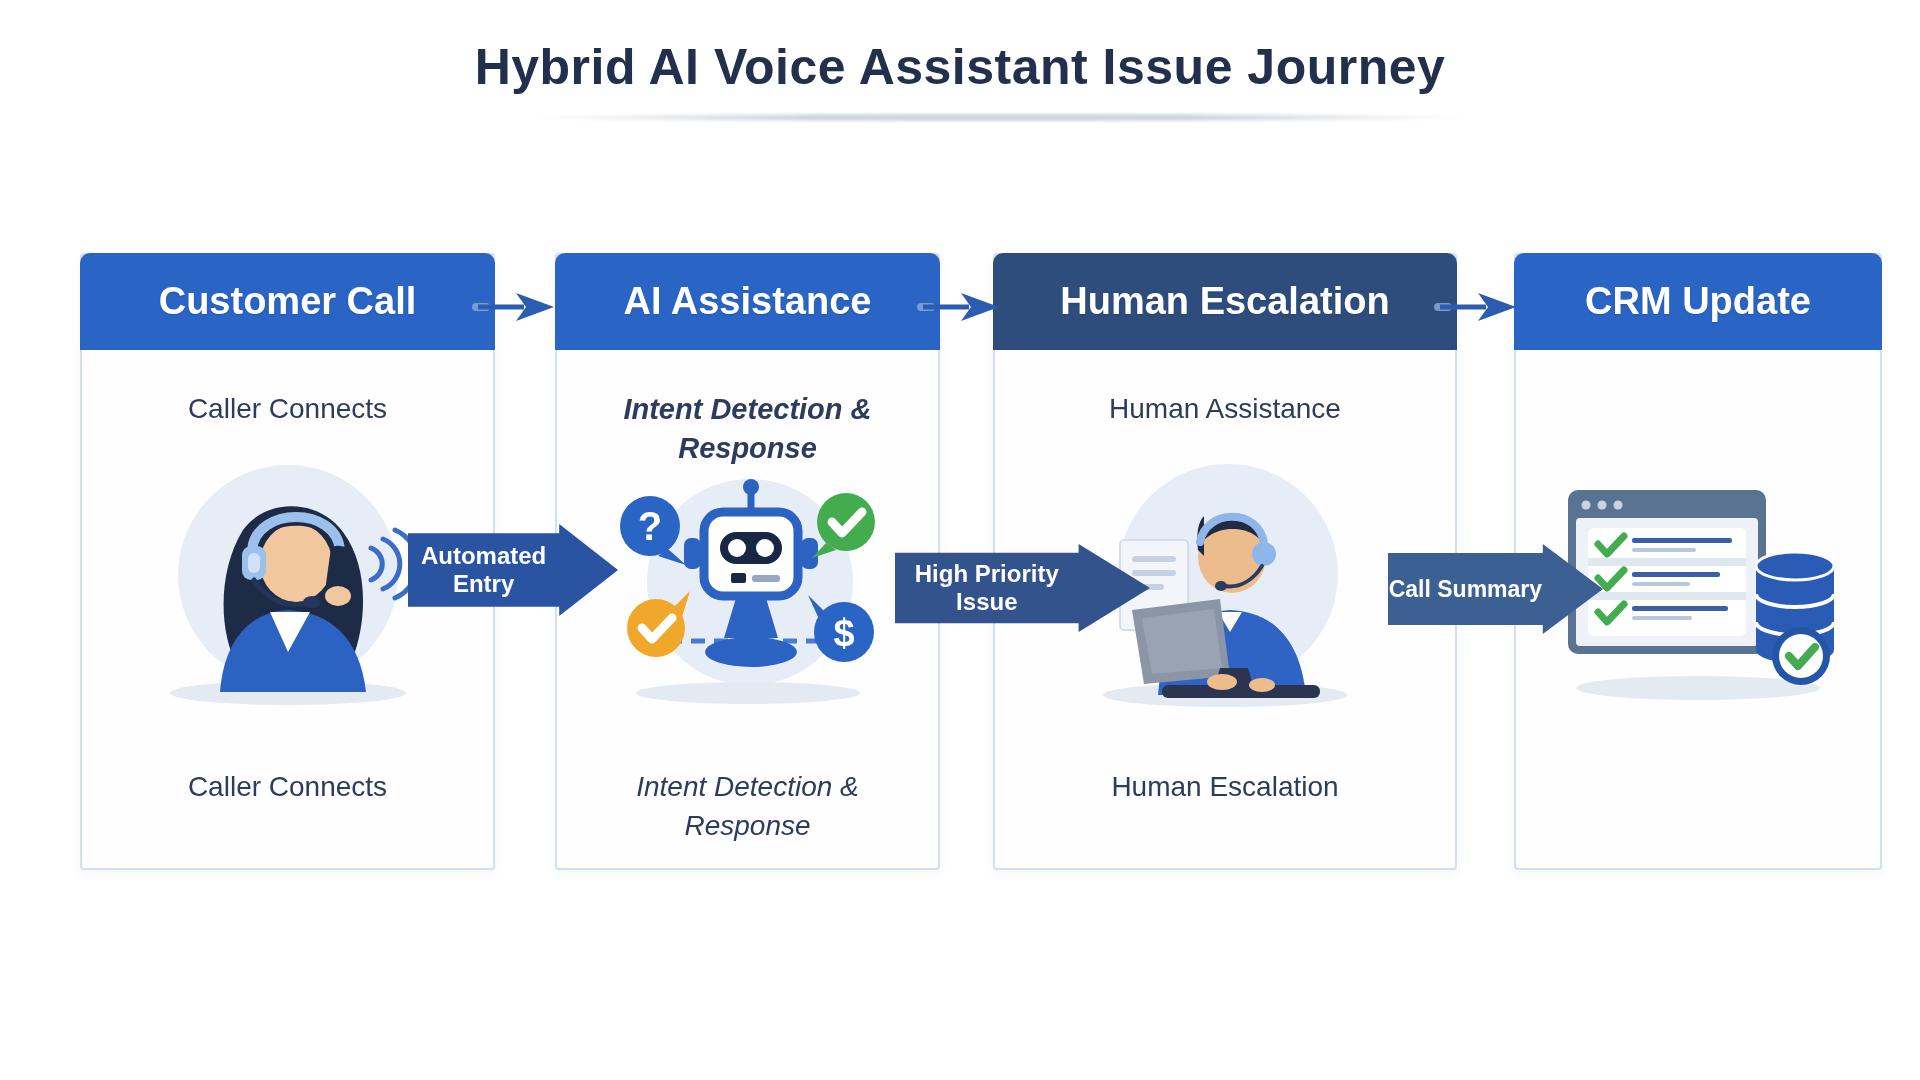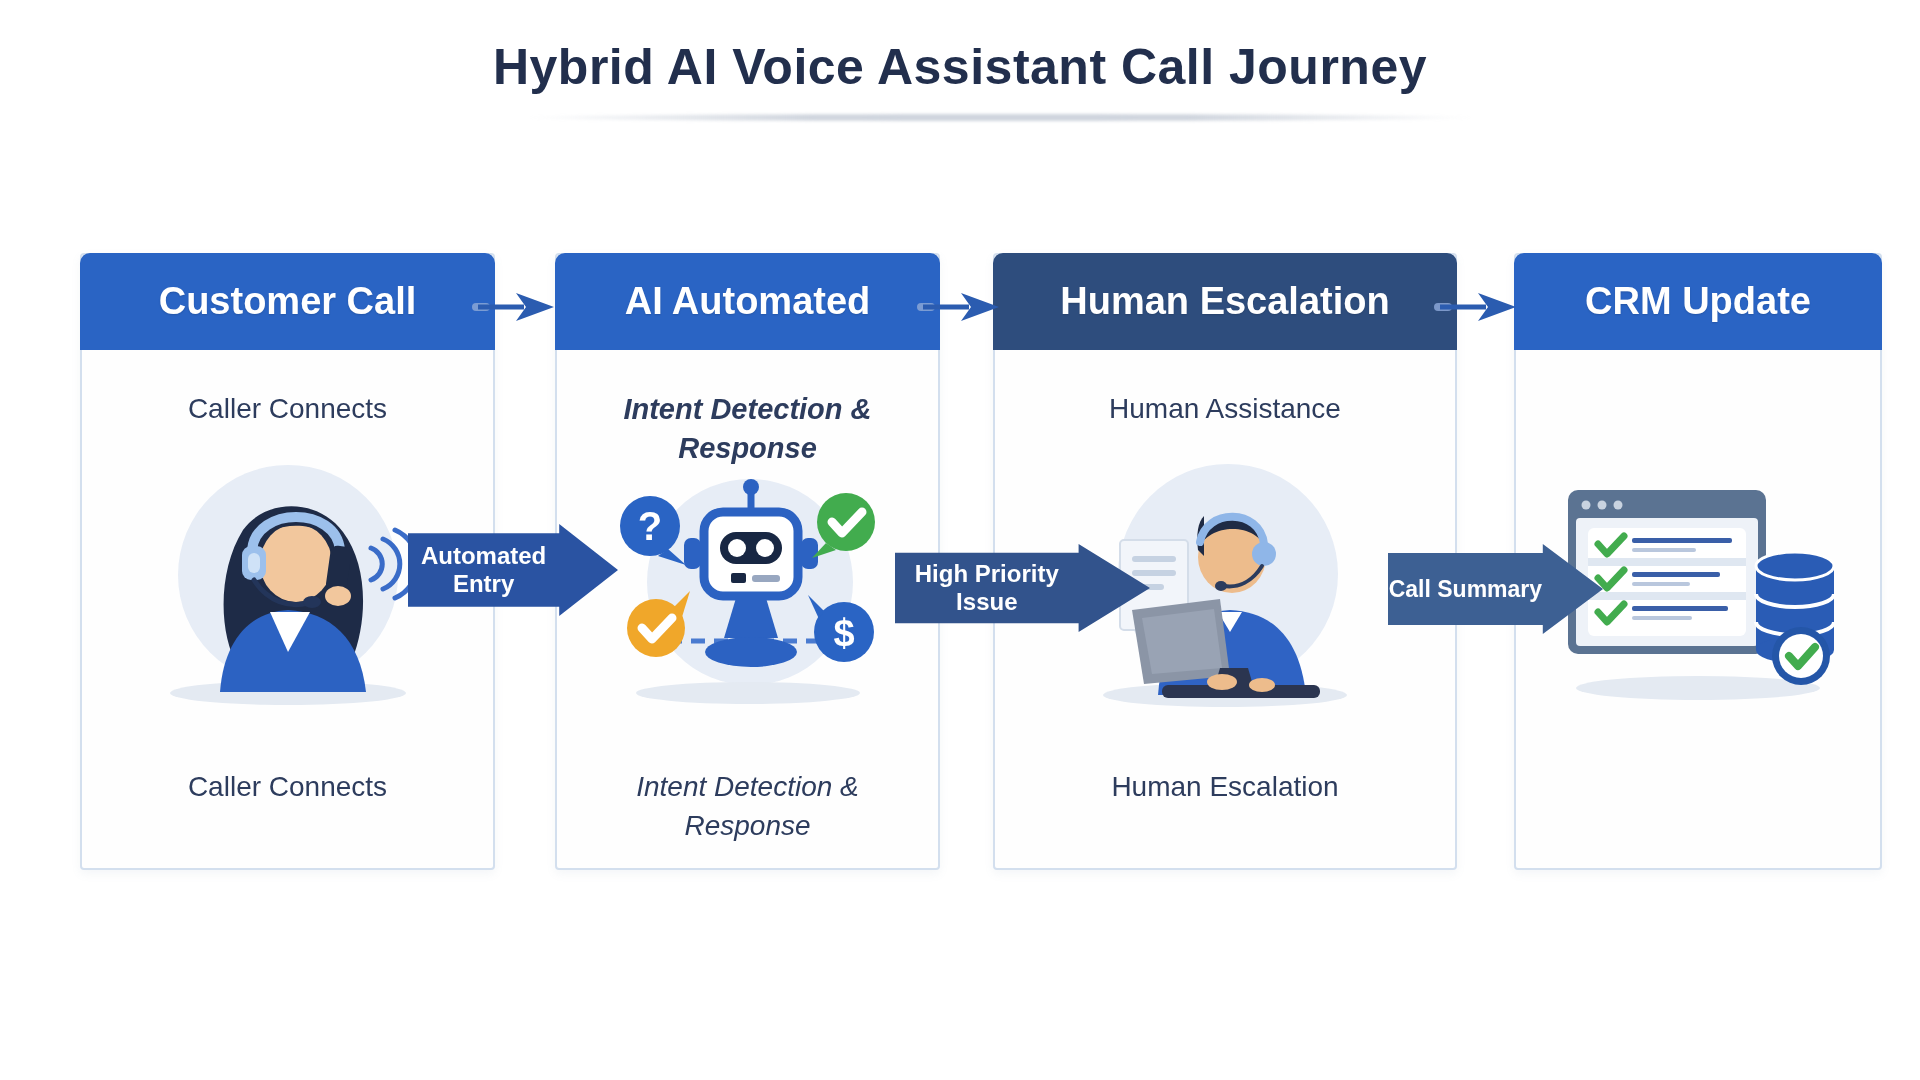--- a/index.html
+++ b/index.html
@@ -60,21 +60,21 @@
   .mini-arrow{position:absolute;z-index:7;width:88px;height:36px;}
   .mini-1{left:470px;top:289px;}
   .mini-2{left:915px;top:289px;}
   .mini-3{left:1432px;top:289px;}
 </style>
 </head>
 <body>
 
 <div class="canvas">
 
-  <h1 class="title">Hybrid AI Voice Assistant Call Journey</h1>
+  <h1 class="title">Hybrid AI Voice Assistant Issue Journey</h1>
   <div class="title-underline"></div>
 
   <section class="card card-1">
     <div class="card-header">Customer Call</div>
     <div class="subtitle">Caller Connects</div>
     <svg class="illus" width="300" height="250" viewBox="0 0 300 250">
       <circle cx="150" cy="115" r="110" fill="var(--circle-bg)"></circle>
       <ellipse cx="150" cy="233" rx="118" ry="12" fill="var(--shadow-grey)"></ellipse>
       <g>
         <path d="M105,70 C80,110 80,172 100,207 C122,224 192,224 214,200 C230,160 230,105 205,72 C180,38 128,38 105,70 Z" fill="var(--hair-navy)"></path>
@@ -97,21 +97,21 @@
       <g stroke="#3a6cc8" stroke-width="5" fill="none" stroke-linecap="round">
         <path d="M233,88 a17,17 0 0 1 0,32"></path>
         <path d="M245,79 a27,27 0 0 1 0,50"></path>
         <path d="M257,70 a37,37 0 0 1 0,68"></path>
       </g>
     </svg>
     <div class="caption">Caller Connects</div>
   </section>
 
   <section class="card card-2">
-    <div class="card-header">AI Automated</div>
+    <div class="card-header">AI Assistance</div>
     <div class="subtitle bold narrow">Intent Detection &amp; Response</div>
     <svg class="illus" width="300" height="250" viewBox="0 0 300 250">
       <circle cx="152" cy="122" r="103" fill="var(--circle-bg)"></circle>
       <ellipse cx="150" cy="233" rx="112" ry="11" fill="var(--shadow-grey)"></ellipse>
       <line x1="70" y1="181" x2="236" y2="181" stroke="#4a7bd0" stroke-width="5" stroke-dasharray="14 9"></line>
       <g>
         <path d="M138,138 L168,138 L180,178 L126,178 Z" fill="var(--brand-blue)"></path>
         <ellipse cx="153" cy="192" rx="46" ry="15" fill="var(--brand-blue)"></ellipse>
         <line x1="153" y1="52" x2="153" y2="33" stroke="var(--brand-blue)" stroke-width="7"></line>
         <circle cx="153" cy="27" r="8" fill="var(--brand-blue)"></circle>

